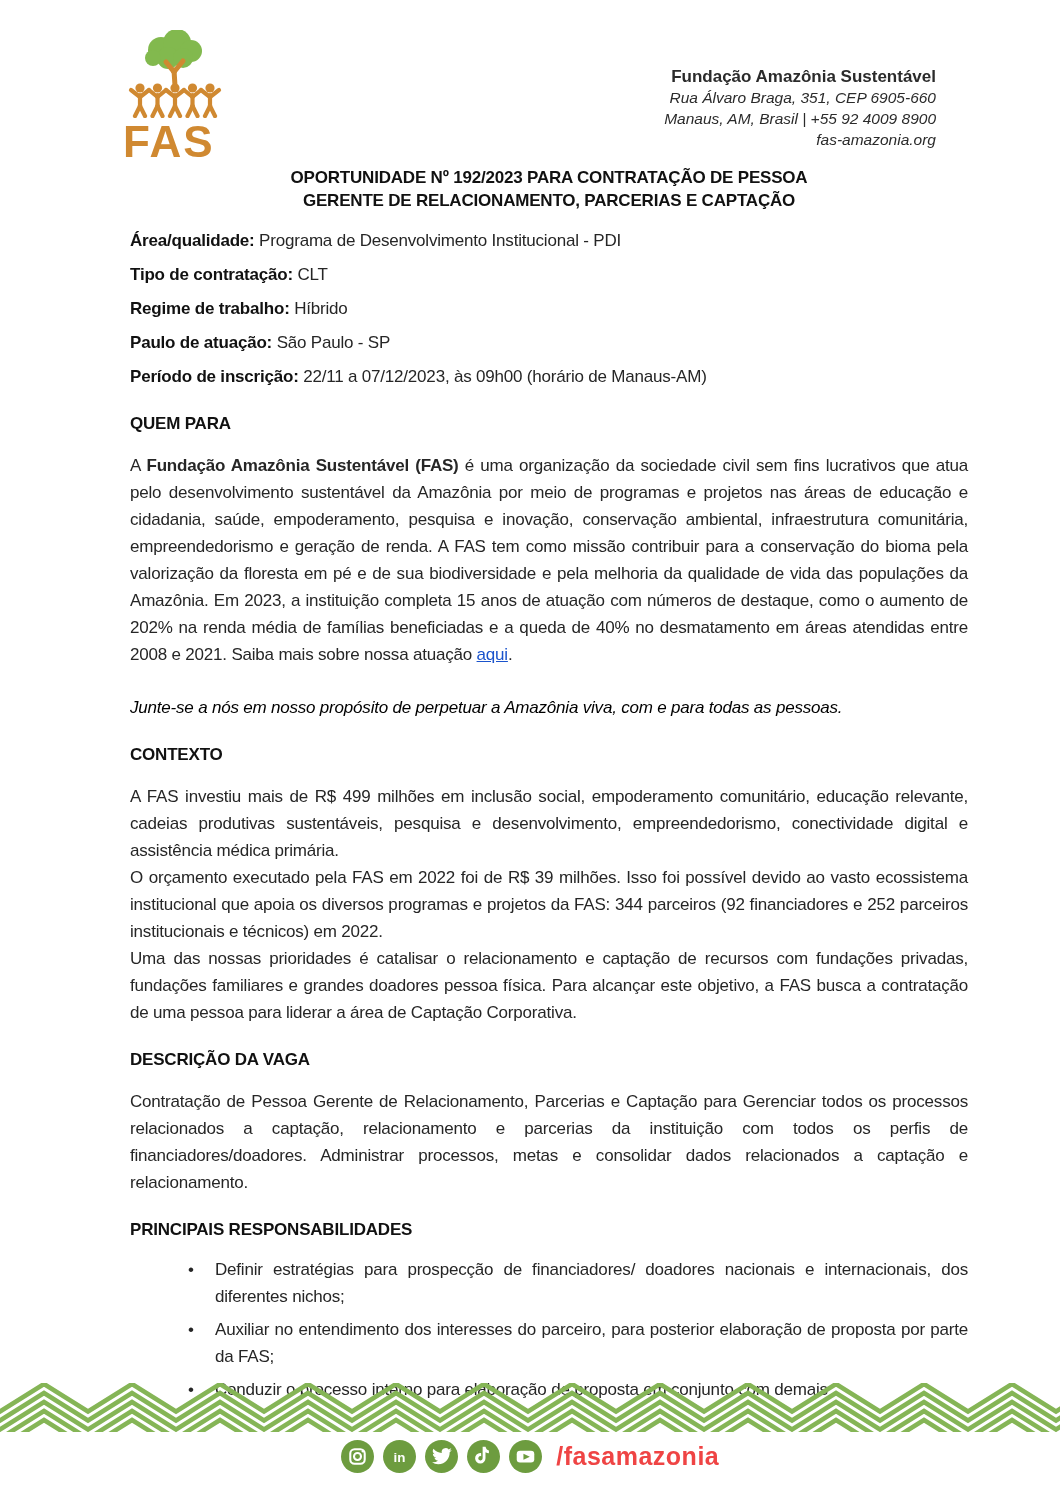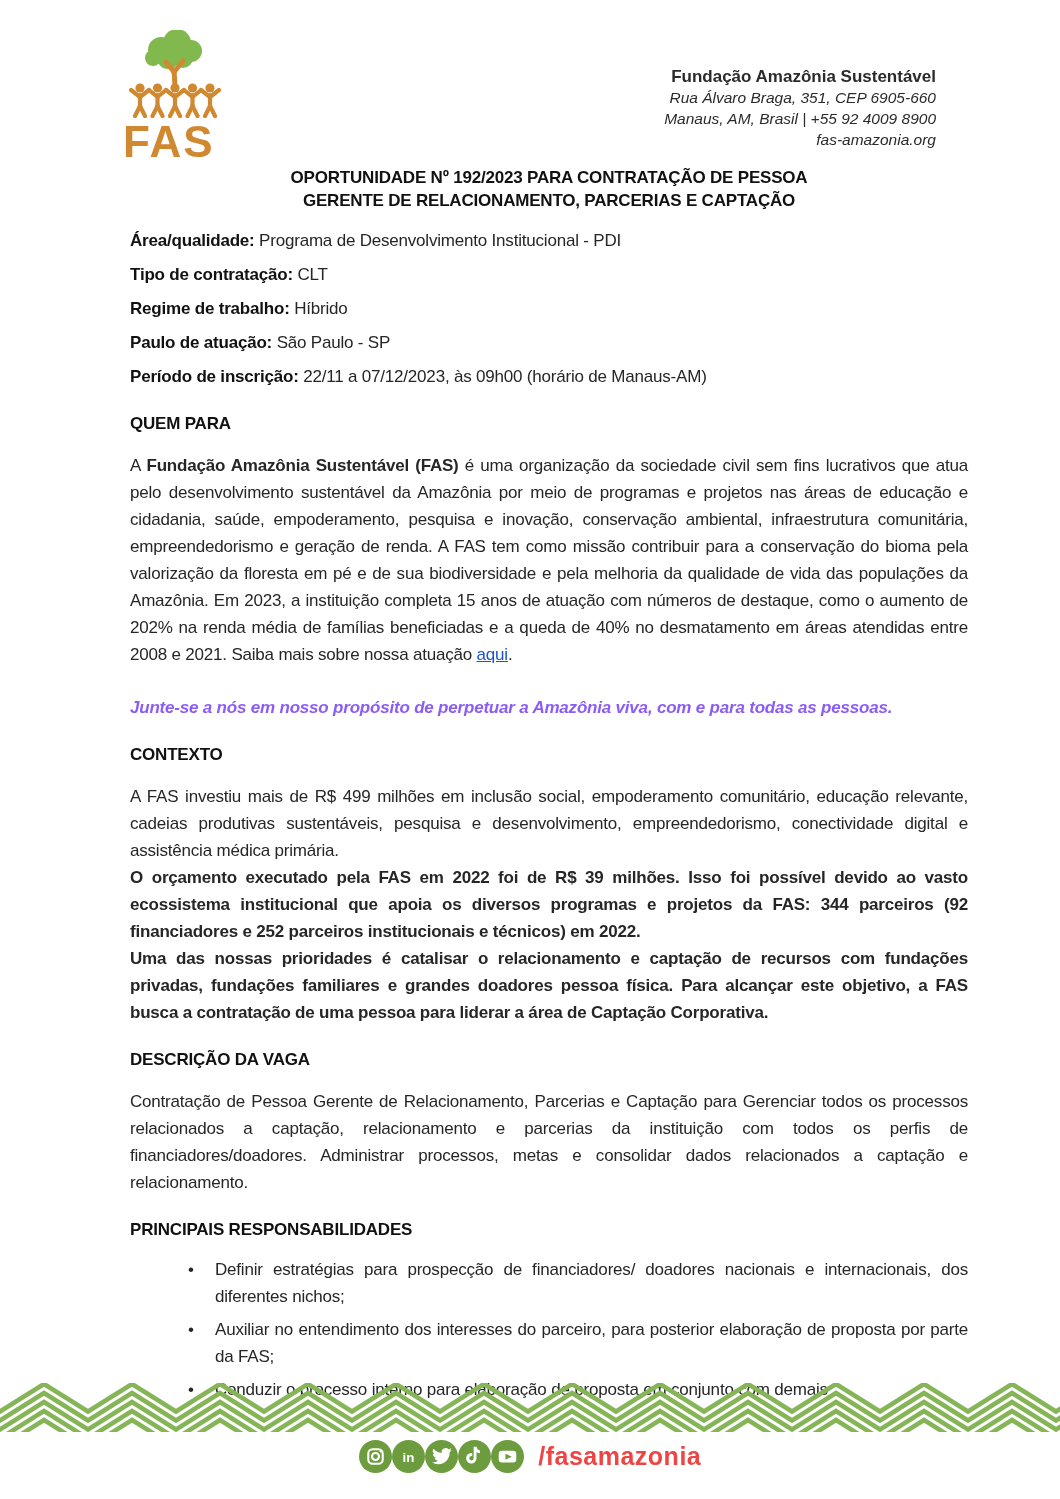--- a/index.html
+++ b/index.html
@@ -28,39 +28,39 @@
   }
   
   .content{
     position:absolute;left:130px;width:838px;top:228px;
     font-size:17px;line-height:27px;letter-spacing:-0.2px;color:#262626;
   }
   .field{margin-bottom:8px;line-height:26px;}
   .field b{color:#111;}
   .heading{font-weight:bold;color:#111;margin:22px 0 0 0;line-height:24px;}
   p.para{margin:16px 0 0 0;text-align:justify;}
-  p.para-cont{margin:0;text-align:justify;font-weight:bold;}
+  p.para-cont{margin:0;text-align:justify;}
   .tagline{
-    margin:26px 0 0 0;font-weight:bold;font-style:italic;text-align:justify;
-    color:#8b5cf6;
+    margin:26px 0 0 0;font-weight:normal;font-style:italic;text-align:justify;
+    color:#000000;
   }
   a.doc-link{color:#1a53cc;text-decoration:underline;cursor:pointer;}
   ul.bullets{margin:14px 0 0 0;padding:0;list-style:none;}
   ul.bullets li{
     position:relative;padding-left:85px;margin-bottom:6px;text-align:justify;
   }
   ul.bullets li::before{
     content:"•";position:absolute;left:58px;top:0;color:#262626;
   }
   
   .zigzag{position:absolute;left:0;top:1383px;width:1060px;height:49px;}
   .social-row{
     position:absolute;left:0;top:1440px;width:1060px;text-align:center;
   }
-  .social-row .icons{display:inline-flex;vertical-align:middle;}
+  .social-row .icons{display:inline-flex;gap:9px;vertical-align:middle;}
   .social-icon{width:33px;height:33px;display:inline-block;cursor:pointer;}
   .handle{
     display:inline-block;vertical-align:middle;margin-left:10px;
     color:#ef4444;font-weight:bold;font-size:25px;letter-spacing:0.5px;
   }
 </style>
 </head>
 <body>
 
 <div class="logo">

